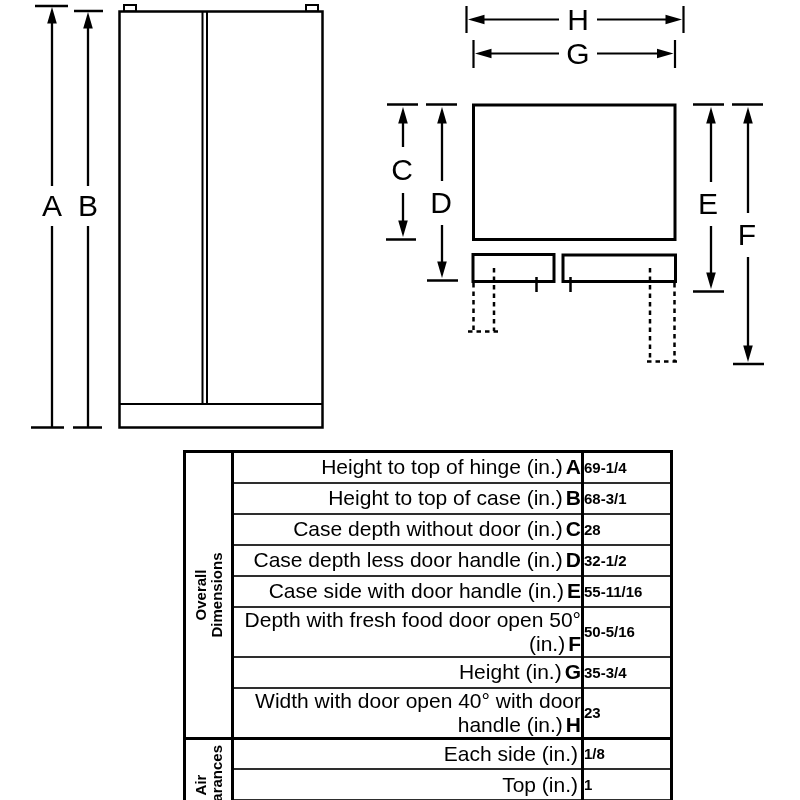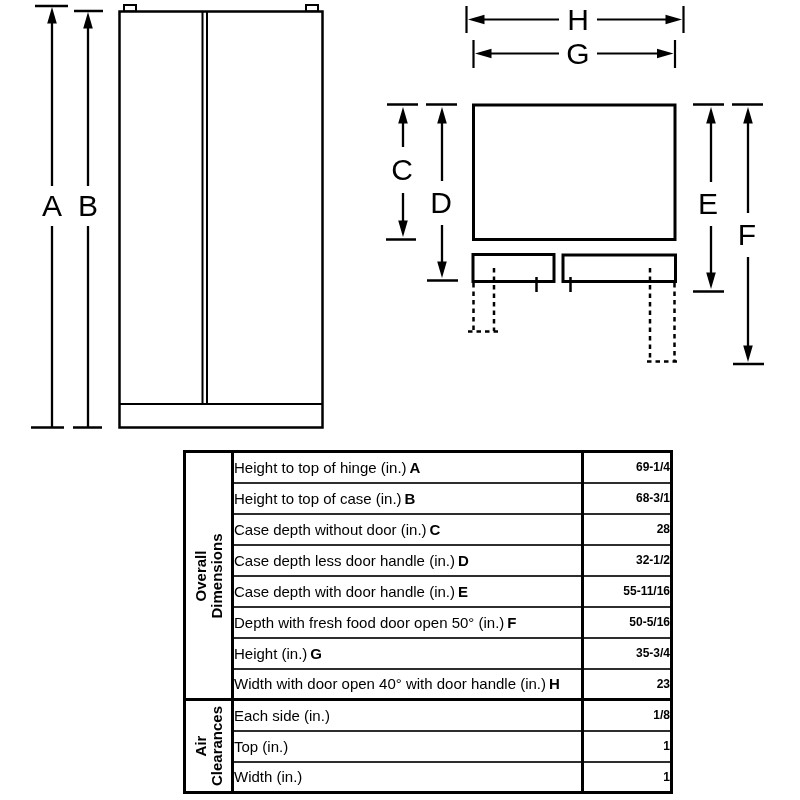--- a/index.html
+++ b/index.html
@@ -13,23 +13,23 @@
               border:3px solid #000;}
   .spec-table td,.spec-table th{border:2px solid #2e2e2e;padding:0;}
   .spec-table tr{height:31px;}
   .vhead{border-right:3px solid #000 !important;position:relative;width:48px;}
   .vwrap{position:absolute;left:50%;top:50%;
          transform:translate(-50%,-50%) rotate(-90deg);
          text-align:center;font-weight:bold;font-size:15px;line-height:16px;
          white-space:nowrap;}
   .vwrap span{display:block;}
   .label-cell{border-right:3px solid #000 !important;width:350px;
-              font-size:15px;padding-left:10px;text-align:left;}
+              font-size:21px;padding-left:10px;text-align:right;}
   .label-cell b{margin-left:3px;}
-  .value-cell{width:89px;text-align:right;font-weight:bold;font-size:12px;}
+  .value-cell{width:89px;text-align:left;font-weight:bold;font-size:15px;}
   .section-start td,.section-start th{border-top:3px solid #000 !important;}
 </style>
 </head>
 <body>
 
 <div class="page">
 
   <svg class="diagram-svg" width="800" height="446" viewBox="0 0 800 446">
 
     <g stroke="#000" fill="none">
@@ -129,21 +129,21 @@
       </tr>
       <tr>
         <td class="label-cell"><span>Case depth without door (in.)</span><b>C</b></td>
         <td class="value-cell">28</td>
       </tr>
       <tr>
         <td class="label-cell"><span>Case depth less door handle (in.)</span><b>D</b></td>
         <td class="value-cell">32-1/2</td>
       </tr>
       <tr>
-        <td class="label-cell"><span>Case depth with door handle (in.)</span><b>E</b></td>
+        <td class="label-cell"><span>Case side with door handle (in.)</span><b>E</b></td>
         <td class="value-cell">55-11/16</td>
       </tr>
       <tr>
         <td class="label-cell"><span>Depth with fresh food door open 50° (in.)</span><b>F</b></td>
         <td class="value-cell">50-5/16</td>
       </tr>
       <tr>
         <td class="label-cell"><span>Height (in.)</span><b>G</b></td>
         <td class="value-cell">35-3/4</td>
       </tr>

